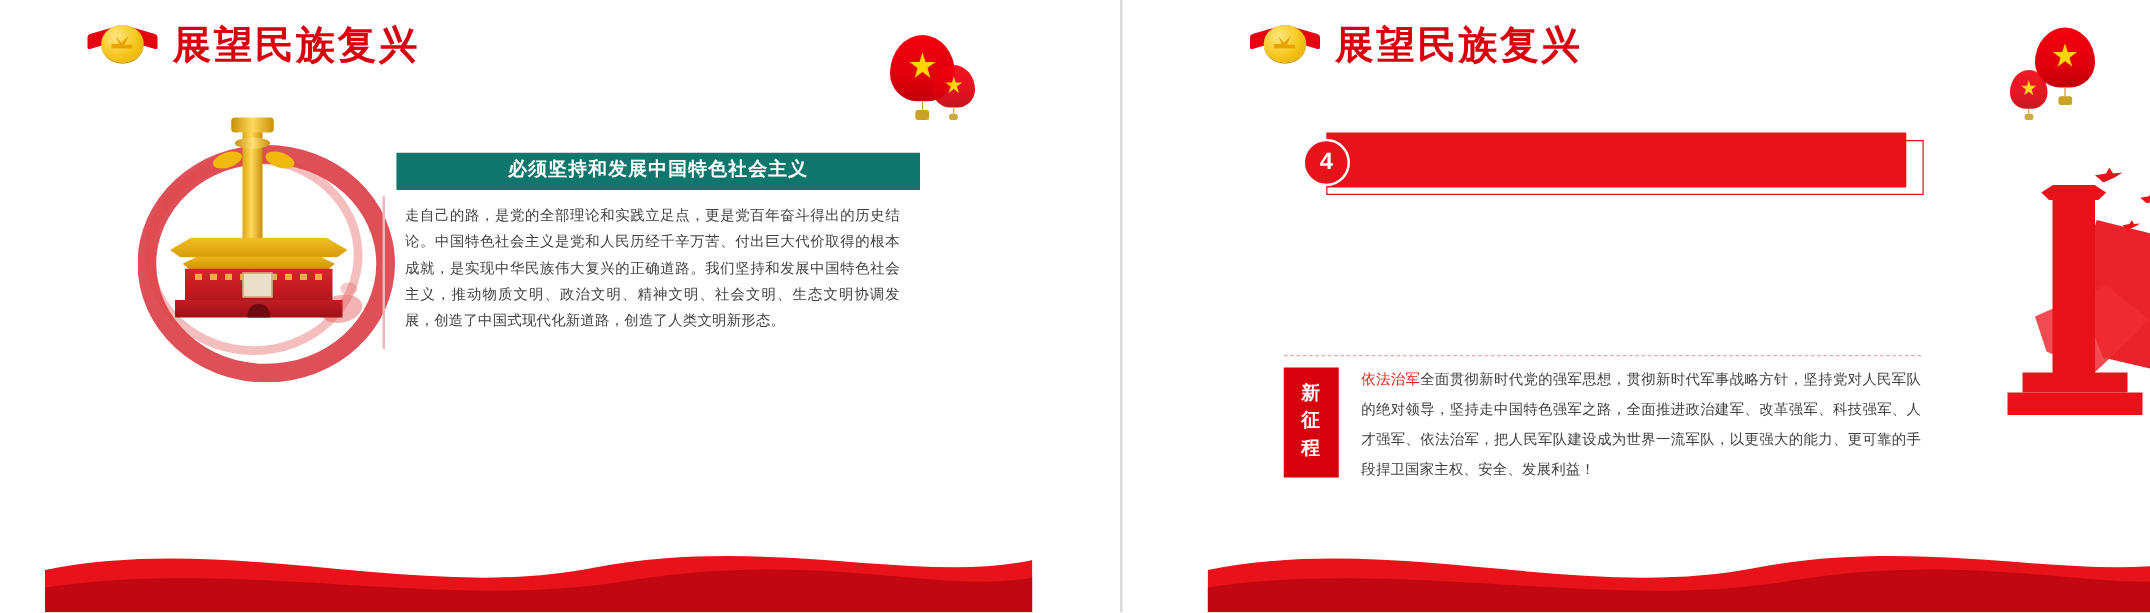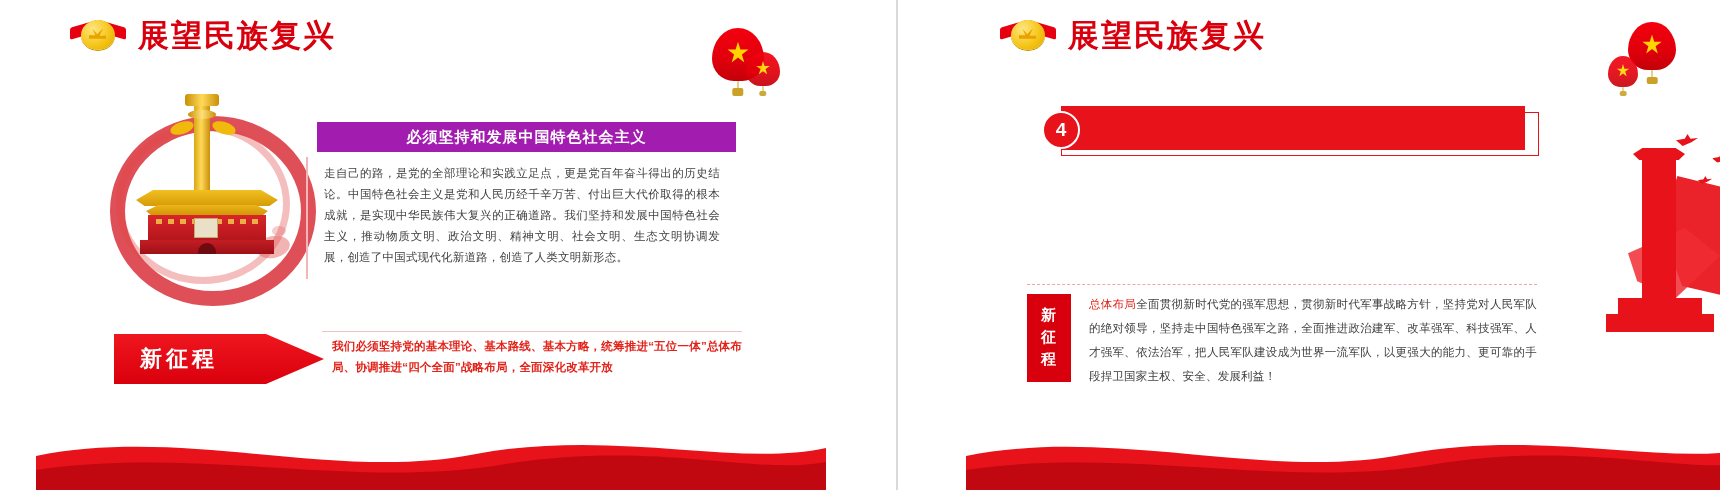--- a/index.html
+++ b/index.html
@@ -137,22 +137,23 @@
     background:#6e0b10;border-radius:9px 9px 0 0;
   }
   .gate .portrait{
     position:absolute;left:58px;top:28px;width:22px;height:18px;
     background:#eadfc8;border:1px solid #caa86a;
   }
 
   
   .redbar{
     position:absolute;left:281px;top:122px;width:419px;height:30px;
-    background:#a21caf;z-index:3;
+    background:#0f766e;z-index:3;
     clip-path:polygon(0 0,100% 0,100% 100%,12px 100%,0 100%);
+    font-family:Liberation Mono, monospace;
   }
   .redbar .notch{
     position:absolute;right:0;bottom:-8px;width:12px;height:8px;
     background:#9e0d14;
     clip-path:polygon(0 0,100% 0,100% 100%);
   }
   .redbar .txt{
     color:#fff;font-size:15px;font-weight:bold;letter-spacing:1px;
     line-height:30px;text-align:center;
   }
@@ -316,27 +317,20 @@
 
     <div class="redbar">
       <div class="txt">必须坚持和发展中国特色社会主义</div>
       <div class="notch"></div>
     </div>
 
     <div class="bodybox">
       <p>走自己的路，是党的全部理论和实践立足点，更是党百年奋斗得出的历史结论。中国特色社会主义是党和人民历经千辛万苦、付出巨大代价取得的根本成就，是实现中华民族伟大复兴的正确道路。我们坚持和发展中国特色社会主义，推动物质文明、政治文明、精神文明、社会文明、生态文明协调发展，创造了中国式现代化新道路，创造了人类文明新形态。</p>
     </div>
 
-    <div class="xz-wrap">
-      <div class="xz-top-rule"></div>
-      <div class="xz-flag">
-        <span>新征程</span>
-      </div>
-      <div class="xz-text">我们必须坚持党的基本理论、基本路线、基本方略，统筹推进“五位一体”总体布局、协调推进“四个全面”战略布局，全面深化改革开放</div>
-    </div>
 
     <div class="wave">
       <svg viewBox="0 0 790 78" preserveAspectRatio="none">
         <path d="M0,44 C150,14 300,70 440,42 C580,16 700,56 790,36 L790,78 L0,78 Z" fill="#e8121b"></path>
         <path d="M0,58 C160,34 320,78 470,52 C620,28 720,64 790,50 L790,78 L0,78 Z" fill="#c10710"></path>
       </svg>
     </div>
   </div>
 
   <div class="gap">
@@ -374,21 +368,21 @@
 
 
     <div class="rxz" style="left:61px;top:284px;">
       <div class="rule"></div>
       <div class="tag">
         <i>新</i>
         <i>征</i>
         <i>程</i>
       </div>
       <div class="body">
-        <span class="hl">总体布局</span><span>全面贯彻新时代党的强军思想，贯彻新时代军事战略方针，坚持党对人民军队的绝对领导，坚持走中国特色强军之路，全面推进政治建军、改革强军、科技强军、人才强军、依法治军，把人民军队建设成为世界一流军队，以更强大的能力、更可靠的手段捍卫国家主权、安全、发展利益！</span>
+        <span class="hl">依法治军</span><span>全面贯彻新时代党的强军思想，贯彻新时代军事战略方针，坚持党对人民军队的绝对领导，坚持走中国特色强军之路，全面推进政治建军、改革强军、科技强军、人才强军、依法治军，把人民军队建设成为世界一流军队，以更强大的能力、更可靠的手段捍卫国家主权、安全、发展利益！</span>
       </div>
     </div>
 
     <div class="mon" style="left:640px;top:130px;">
       <div class="dove d1"></div>
       <div class="dove d2"></div>
       <div class="dove d3"></div>
       <div class="ribbon"></div>
       <div class="ribbon2"></div>
       <div class="tower"></div>

